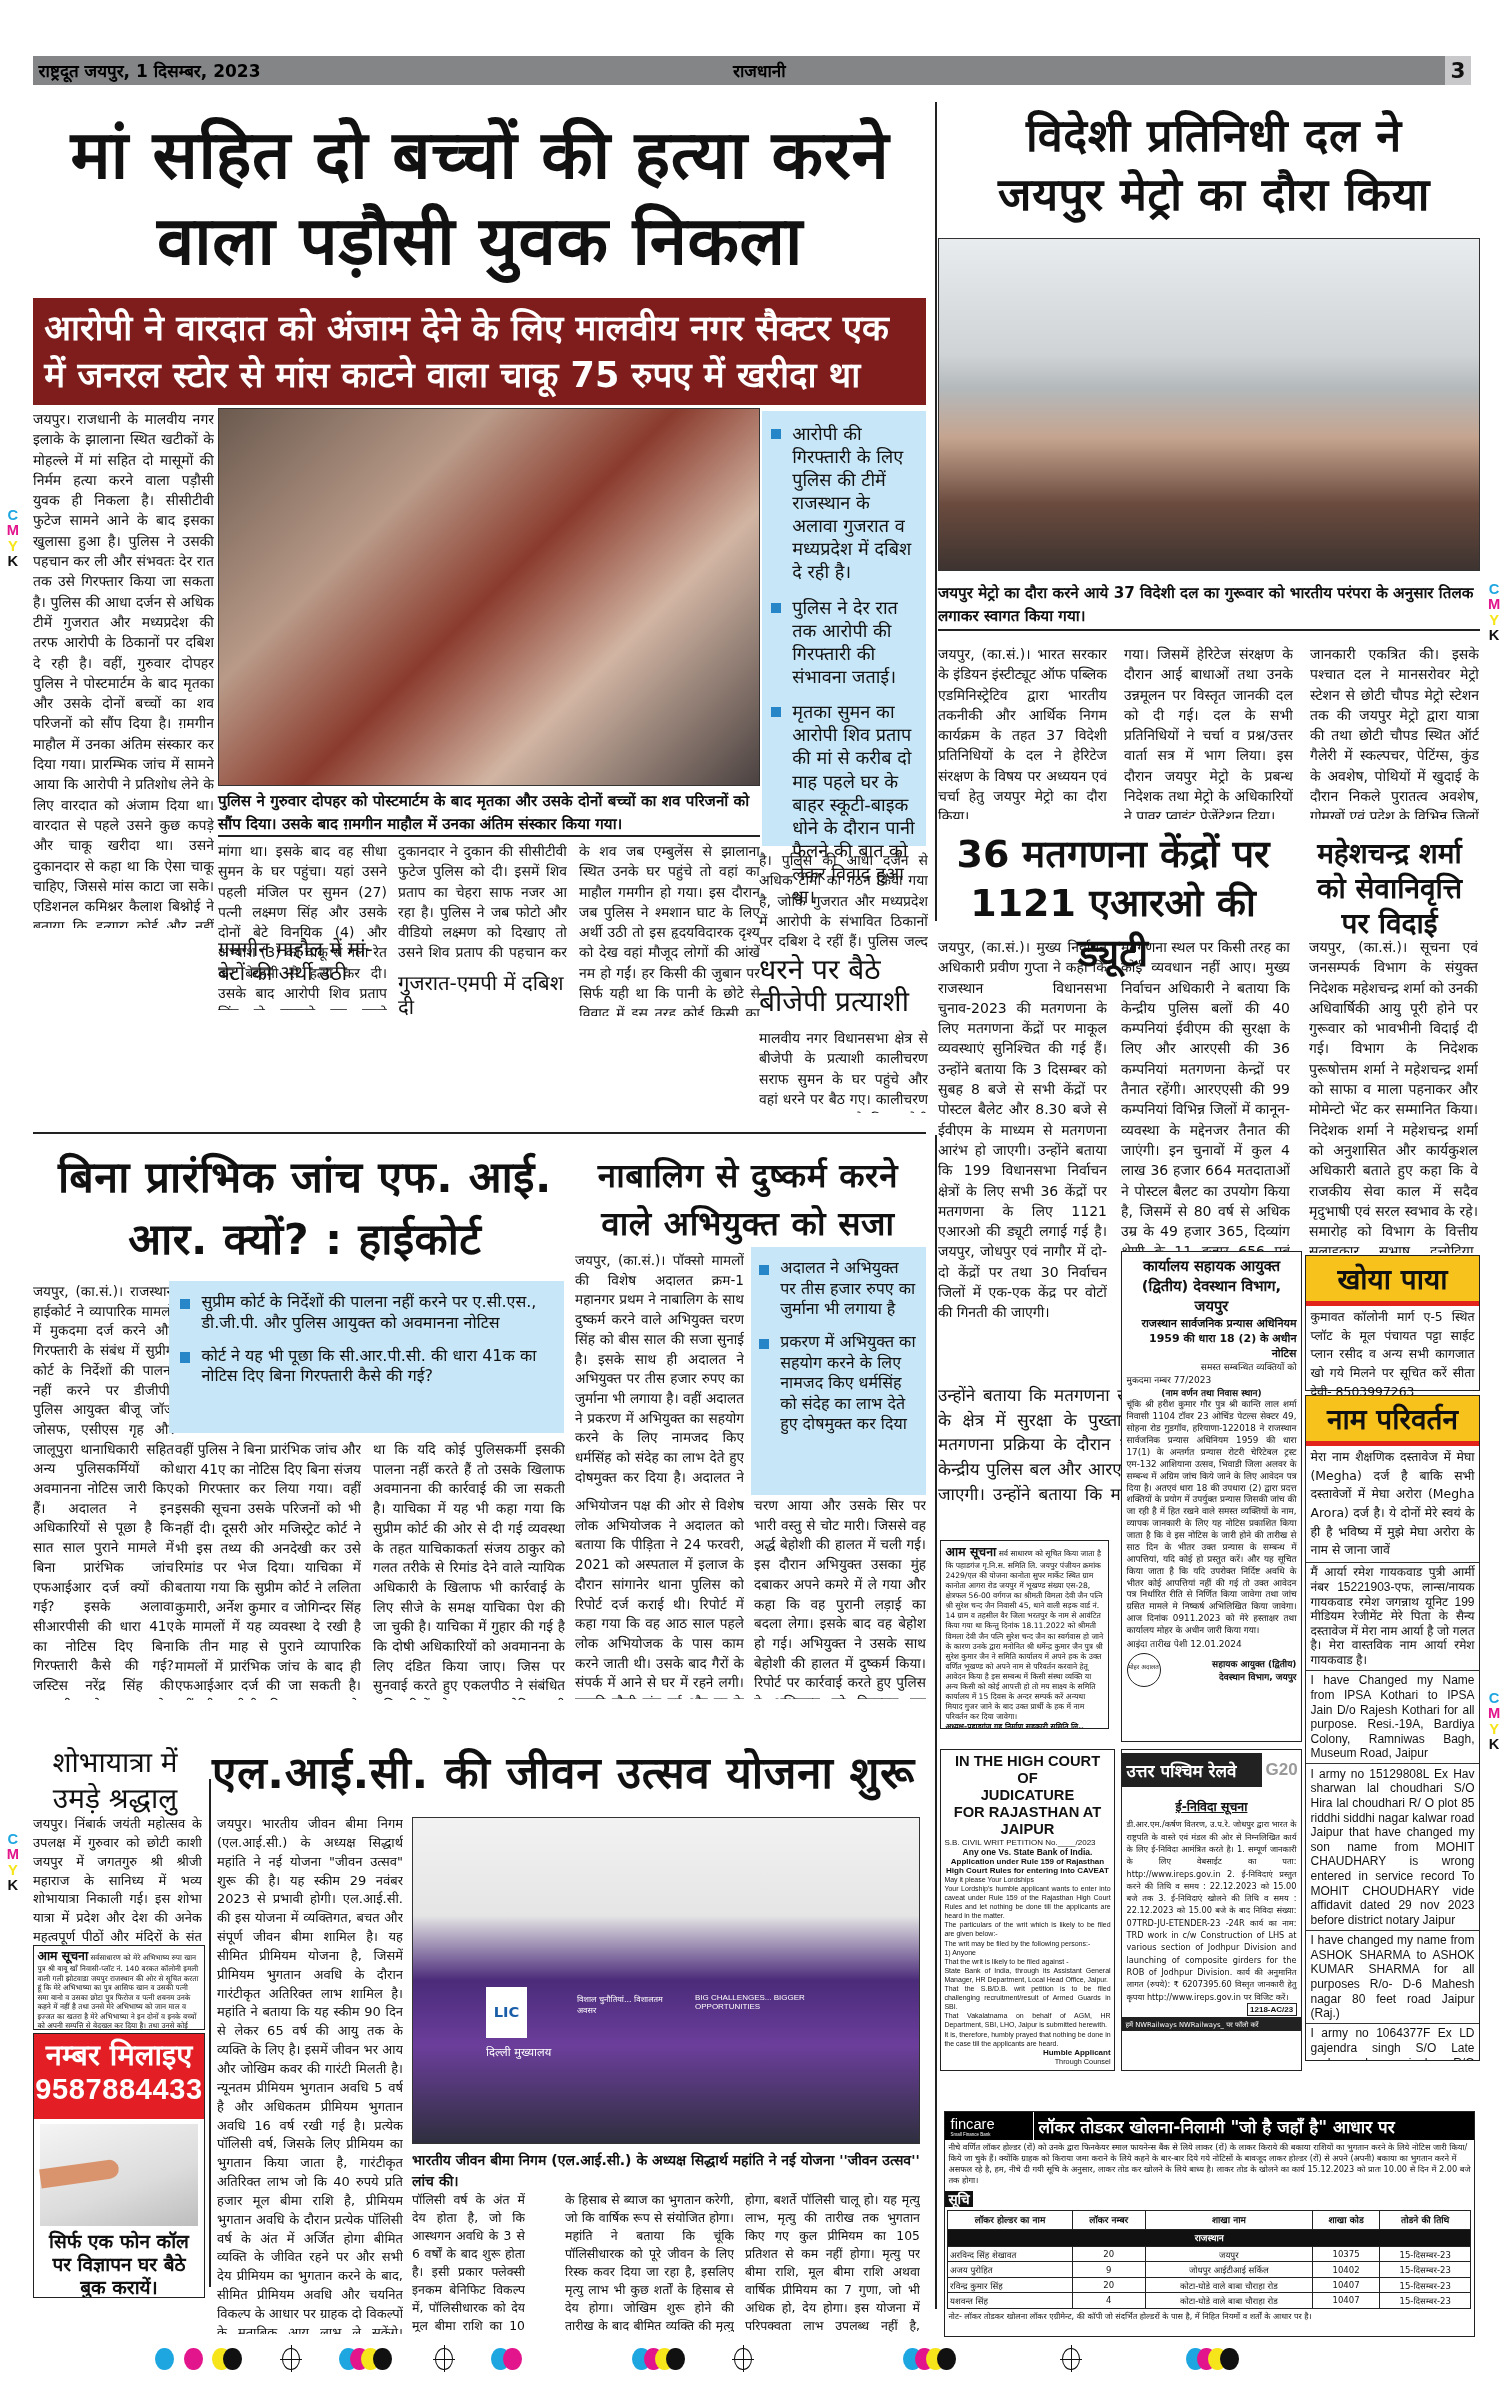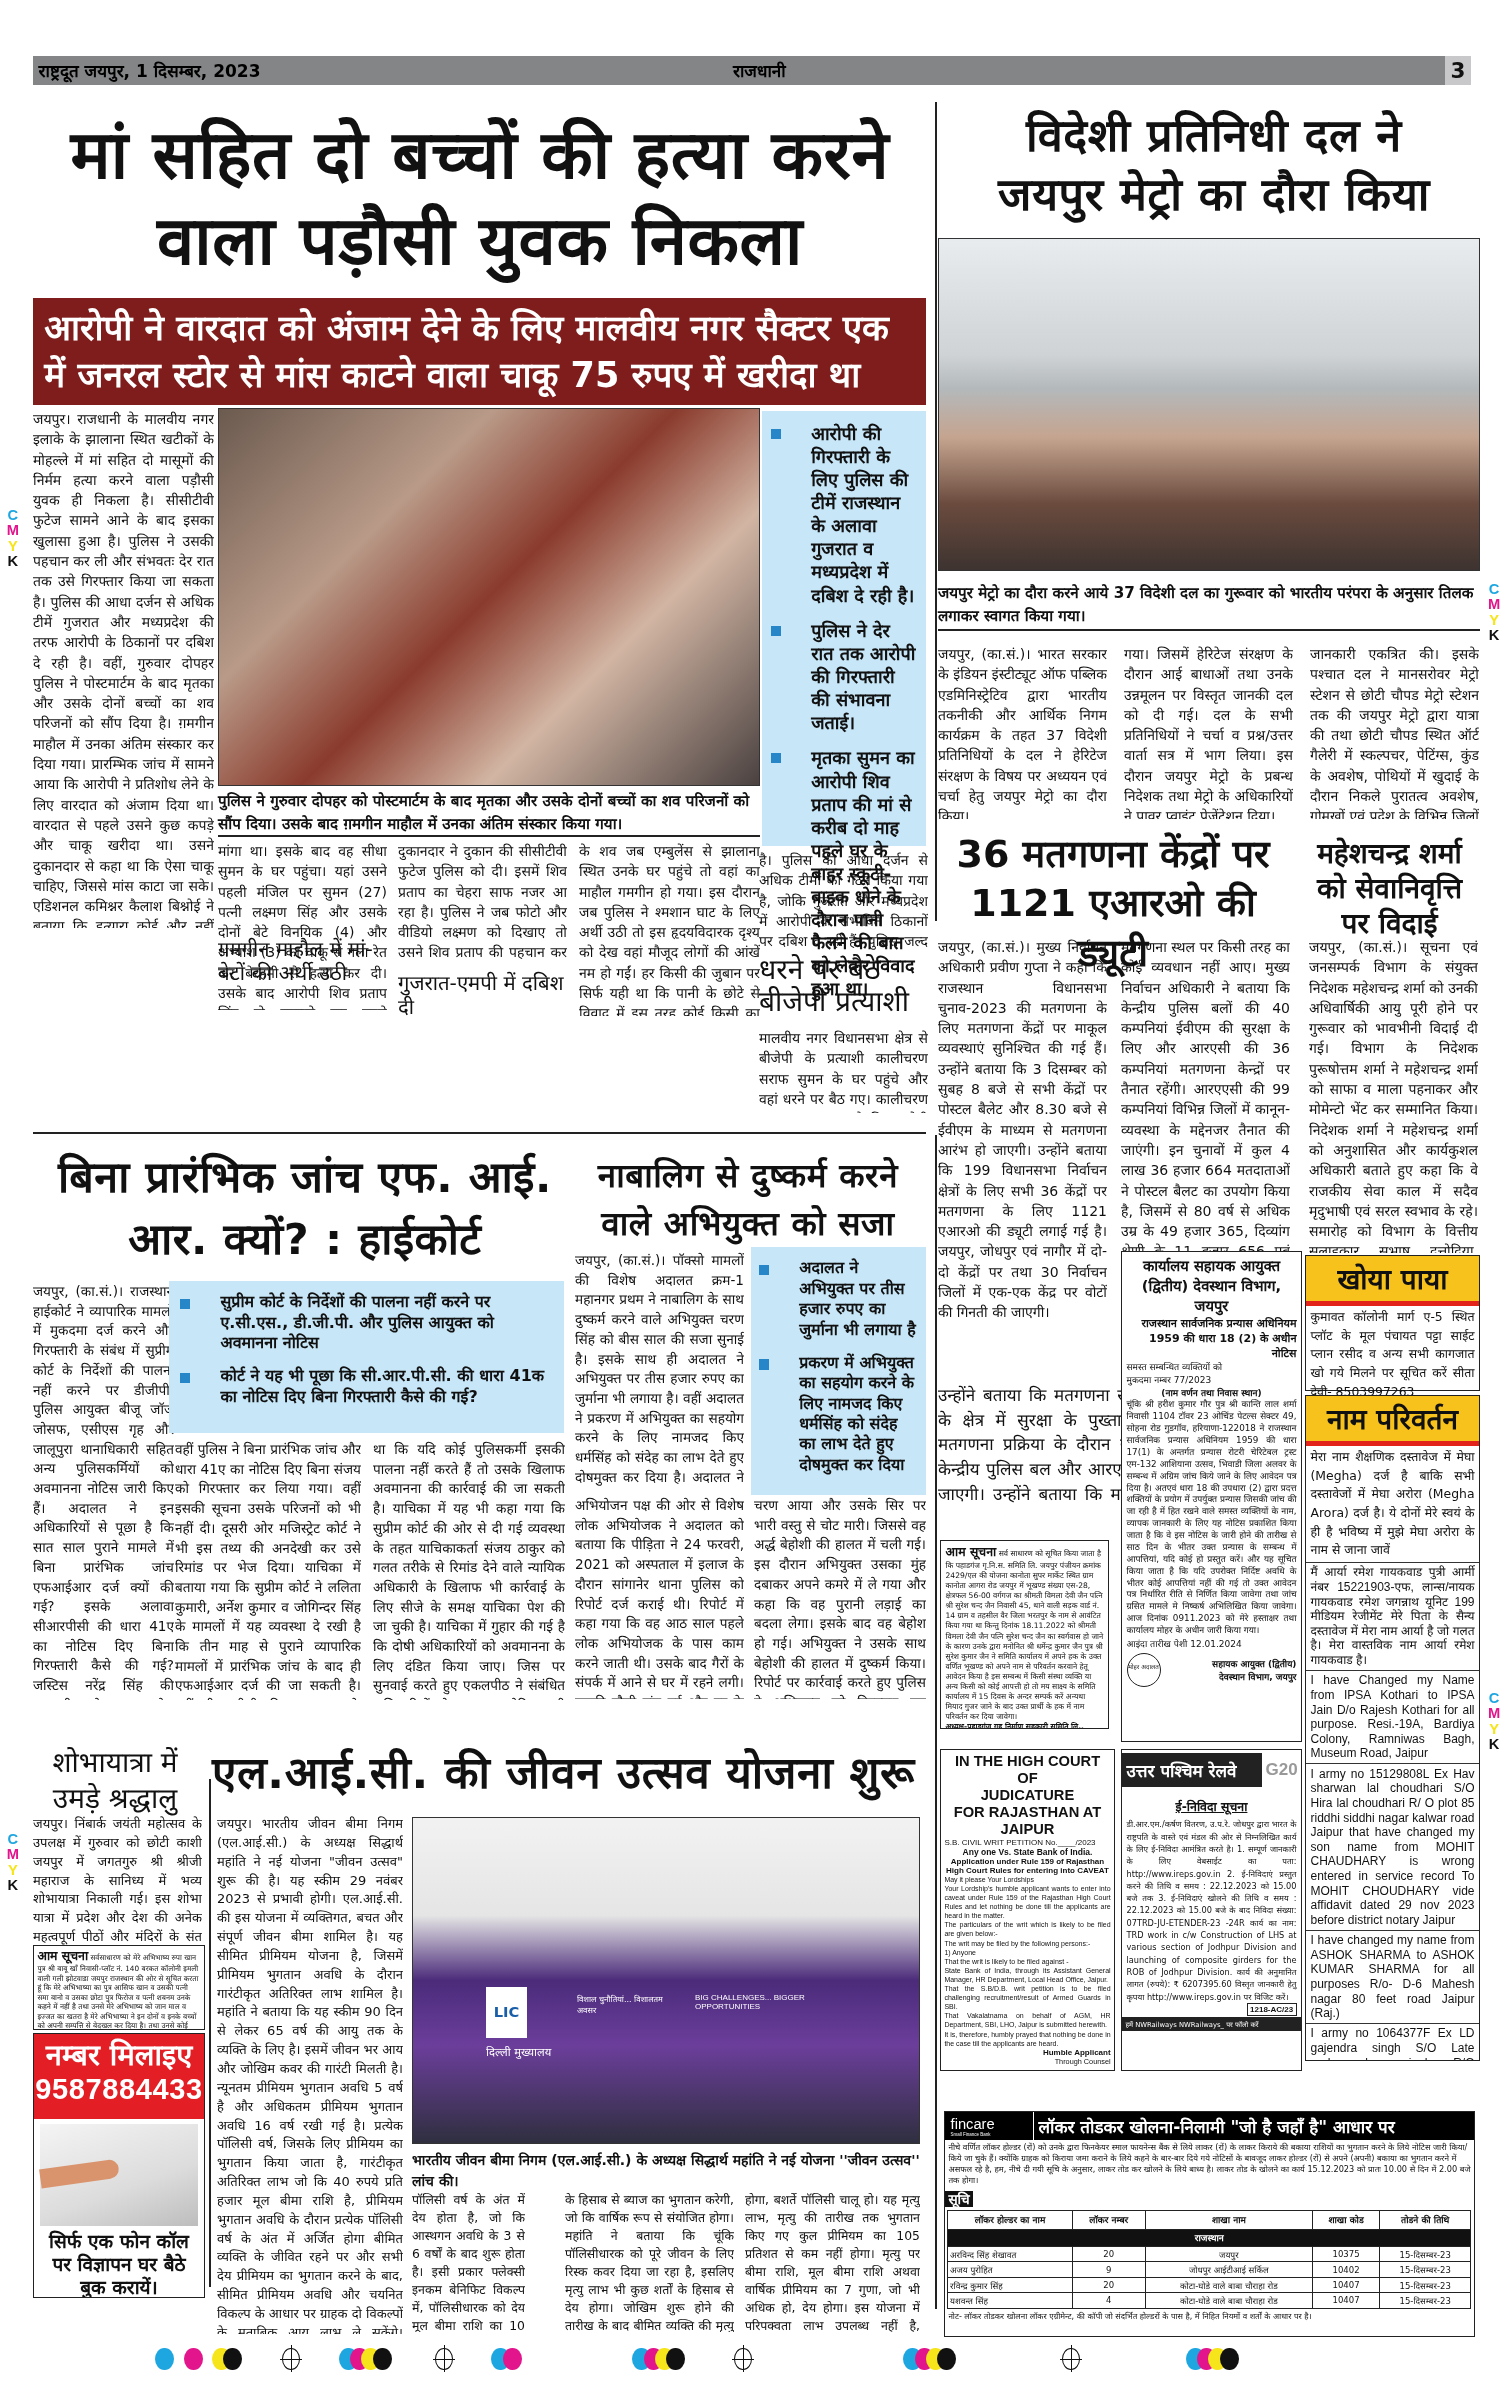--- a/index.html
+++ b/index.html
@@ -6,21 +6,21 @@
   html,body{width:1512px;height:2401px;background:#fff;overflow:hidden}
   body{position:relative;font-family:"DejaVu Sans","Liberation Sans",sans-serif;color:#111}
   .abs{position:absolute}
   .hdr{left:33px;top:56px;width:1412px;height:29px;background:#848587;color:#000000;display:flex;align-items:center;font-size:17px;font-weight:bold}
   .hdr .left{padding-left:5.6px;width:700px}
   .hdr .mid{flex:1}
   .pgno{left:1445px;top:56px;width:26px;height:29px;background:#c8c8ca;color:#111;font-size:21.5px;font-weight:bold;display:flex;align-items:center;justify-content:center}
   .headline{font-weight:bold;text-align:center;line-height:1.25;letter-spacing:0.6px}
   .blueband{background:#7f1d1d;color:#fff;font-weight:bold;font-size:35px;line-height:1.35;padding:6.8px 11.3px}
   .lightbox{background:#c7e6f7}
-  .bullet{display:flex;gap:30px;font-weight:bold;font-size:18px;line-height:1.28;margin-bottom:12.4px}
+  .bullet{display:flex;gap:11px;font-weight:normal;font-size:18px;line-height:1.28;margin-bottom:12.4px}
   .bullet .sq{flex:0 0 10.2px;height:10.2px;background:#2786c7;margin-top:6.8px}
   .col{font-size:14px;line-height:1.45;text-align:justify;font-family:"DejaVu Sans","Liberation Sans",sans-serif}
   .photo{background:linear-gradient(135deg,#6b5a4f 0%,#b99a88 30%,#8a3b2d 50%,#d2b5a3 70%,#4a4140 100%);border:1.1px solid #333}
   .metro{background:linear-gradient(180deg,#e9ecef 0%,#cfd3d6 35%,#b4b9bc 45%,#c5a48f 60%,#6b4b3e 80%,#3d3330 100%);border:1.1px solid #333}
   .lic{background:linear-gradient(180deg,#f2f2f2 0%,#e5e5e5 30%,#4b2b7a 50%,#6b3e9b 70%,#2f2f3f 100%);border:1.1px solid #333}
   .caption{font-size:15.2px;line-height:1.5;font-weight:600}
   .rule{background:#222;height:1.7px}
   .vrule{background:#222;width:1.7px}
   .boxad{border:1.7px solid #222;background:#fff}
   .yellowhead{background:#f8c21c;border-bottom:5.6px solid #e2231a;text-align:center;font-weight:900;font-size:33px;padding:3.4px 0}
@@ -208,21 +208,21 @@
 <div class="abs boxad" style="left:940px;top:1540px;width:169px;height:189px;padding:3.4px 4.5px;font-size:7.6px;line-height:1.33;overflow:hidden">
   <b style="font-size:12.4px">आम सूचना</b>
   <span>सर्व साधारण को सूचित किया जाता है कि पहाडगंज गृ.नि.स. समिति लि. जयपुर पंजीयन क्रमांक 2429/एल की योजना कानोता सुपर मार्केट स्थित ग्राम कानोता आगरा रोड जयपुर में भूखण्ड संख्या एस-28, क्षेत्रफल 56-00 वर्गगज का श्रीमती विमला देवी जैन पत्नि श्री सुरेश चन्द जैन निवासी 45, थाने वाली सड़क वार्ड नं. 14 ग्राम व तहसील वैर जिला भरतपुर के नाम से आवंटित किया गया था किन्तु दिनांक 18.11.2022 को श्रीमती विमला देवी जैन पत्नि सुरेश चन्द जैन का स्वर्गवास हो जाने के कारण उनके द्वारा मनोनित श्री धर्मेन्द्र कुमार जैन पुत्र श्री सुरेश कुमार जैन ने समिति कार्यालय में अपने हक के उक्त वर्णित भूखण्ड को अपने नाम से परिवर्तन करवाने हेतू आवेदन किया है इस सम्बन्ध में किसी संस्था व्यक्ति या अन्य किसी को कोई आपत्ती हो तो मय साक्ष्य के समिति कार्यालय में 15 दिवस के अन्दर सम्पर्क करें अन्यथा मियाद गुजर जाने के बाद उक्त प्रार्थी के हक में नाम परिवर्तन कर दिया जावेगा।</span>
   <div style="font-weight:bold">अध्यक्ष-पहाड़गंज गृह निर्माण सहकारी समिति लि., जयपुर</div>
 </div>
 
 <div class="abs boxad" style="left:1121px;top:1251px;width:181px;height:491px;padding:3.4px 4.5px;overflow:hidden">
   <div style="font-weight:bold;font-size:14.7px;text-align:center">कार्यालय सहायक आयुक्त</div>
   <div style="font-weight:bold;font-size:14.7px;text-align:center">(द्वितीय) देवस्थान विभाग, जयपुर</div>
   <div style="font-weight:bold;font-size:11px;text-align:right">राजस्थान सार्वजनिक प्रन्यास अधिनियम 1959 की धारा 18 (2) के अधीन नोटिस</div>
-  <div style="font-size:9px;text-align:left">समस्त सम्बन्धित व्यक्तियों को</div>
+  <div style="font-size:9px;text-align:right">समस्त सम्बन्धित व्यक्तियों को</div>
   <div style="font-size:9px">मुकदमा नम्बर 77/2023</div>
   <div style="font-size:9px;font-weight:bold;text-align:center">(नाम वर्णन तथा निवास स्थान)</div>
   <div style="font-size:8.8px;line-height:1.35;text-align:justify">चूंकि श्री हरीश कुमार गौर पुत्र श्री कान्ति लाल शर्मा निवासी 1104 टॉवर 23 ओचिंड पेटल्स सेक्टर 49, सोहना रोड गुडगॉव, हरियाणा-122018 ने राजस्थान सार्वजनिक प्रन्यास अधिनियम 1959 की धारा 17(1) के अन्तर्गत प्रन्यास रोटरी चेरिटेबल ट्रस्ट एम-132 आशियाना उत्सव, भिवाडी जिला अलवर के सम्बन्ध में अग्रिम जांच किये जाने के लिए आवेदन पत्र दिया है। अतएवं धारा 18 की उपधारा (2) द्वारा प्रदत्त शक्तियों के प्रयोग में उपर्युक्त प्रन्यास जिसकी जांच की जा रही है में हित रखने वाले समस्त व्यक्तियों के नाम, व्यापक जानकारी के लिए यह नोटिस प्रकाशित किया जाता है कि वे इस नोटिस के जारी होने की तारीख से साठ दिन के भीतर उक्त प्रन्यास के सम्बन्ध में आपत्तियां, यदि कोई हो प्रस्तुत करें। और यह सूचित किया जाता है कि यदि उपरोक्त निर्दिष्ट अवधि के भीतर कोई आपत्तियां नहीं की गई तो उक्त आवेदन पत्र निर्धारित रीति से निर्णित किया जावेगा तथा जांच ग्रसित मामले मे निष्कर्ष अभिलिखित किया जावेगा। आज दिनांक 0911.2023 को मेरे हस्ताक्षर तथा कार्यालय मोहर के अधीन जारी किया गया।</div>
   <div style="font-size:9px">आइंदा तारीख पेशी 12.01.2024</div>
   <div style="display:flex;justify-content:space-between;align-items:center;margin-top:3.4px">
     <div style="width:34px;height:34px;border:1.1px solid #222;border-radius:50%;font-size:6.2px;text-align:center;padding-top:8px">मोहर अदालत</div>
     <div style="text-align:right;font-weight:bold;font-size:9px">
       <div>सहायक आयुक्त (द्वितीय)</div>
       <div>देवस्थान विभाग, जयपुर</div>
     </div>

